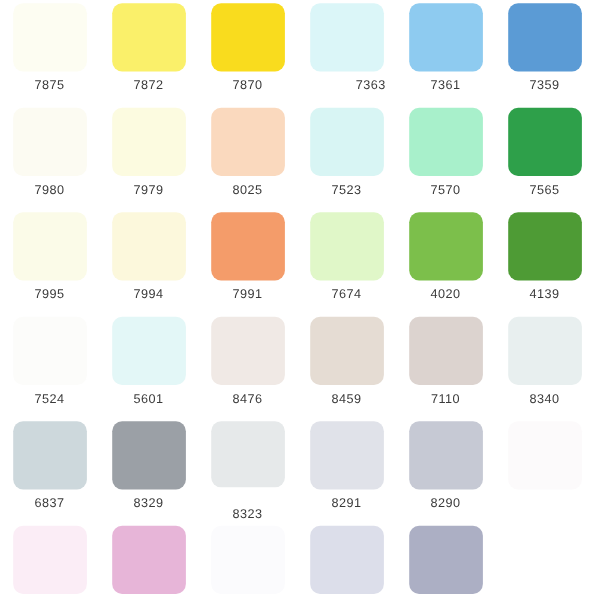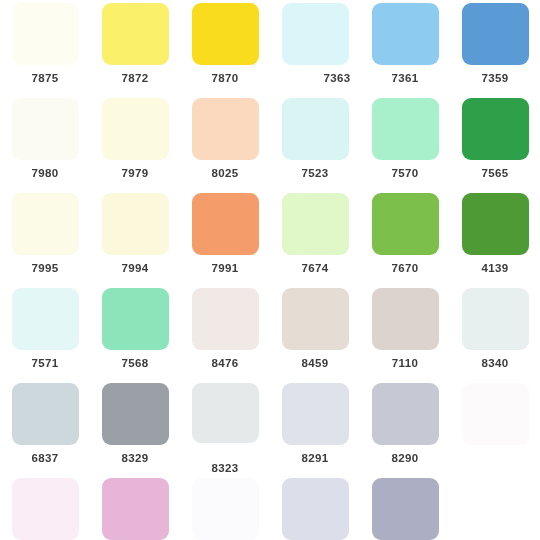--- a/index.html
+++ b/index.html
@@ -17,21 +17,20 @@
   #swatch-grid {
     position: relative;
     width: 540px;
     height: 474px;
     background: #ffffff;
     display: grid;
     grid-template-columns: repeat(6, 90px);
     grid-auto-rows: 95px;
     align-content: start;
     justify-content: start;
-    font-weight: bold;
   }
   .swatch-cell {
     position: relative;
     width: 90px;
     height: 95px;
     box-sizing: border-box;
     display: flex;
     flex-direction: column;
     align-items: center;
   }
@@ -116,33 +115,33 @@
     <div class="swatch-cell">
       <div class="swatch-chip" style="background: rgb(244, 156, 106);"></div>
       <div class="swatch-label" style="color: rgb(59, 59, 59);">7991</div>
     </div>
     <div class="swatch-cell">
       <div class="swatch-chip" style="background: rgb(224, 247, 200);"></div>
       <div class="swatch-label" style="color: rgb(59, 59, 59);">7674</div>
     </div>
     <div class="swatch-cell">
       <div class="swatch-chip" style="background: rgb(124, 191, 75);"></div>
-      <div class="swatch-label" style="color: rgb(59, 59, 59);">7670</div>
+      <div class="swatch-label" style="color: rgb(59, 59, 59);">4020</div>
     </div>
     <div class="swatch-cell">
       <div class="swatch-chip" style="background: rgb(78, 155, 53);"></div>
       <div class="swatch-label" style="color: rgb(59, 59, 59);">4139</div>
     </div>
     <div class="swatch-cell">
-      <div class="swatch-chip" style="background: rgb(227, 247, 247);"></div>
-      <div class="swatch-label" style="color: rgb(59, 59, 59);">7571</div>
+      <div class="swatch-chip" style="background: rgb(252, 252, 250);"></div>
+      <div class="swatch-label" style="color: rgb(59, 59, 59);">7524</div>
     </div>
     <div class="swatch-cell">
-      <div class="swatch-chip" style="background: rgb(140, 229, 186);"></div>
-      <div class="swatch-label" style="color: rgb(59, 59, 59);">7568</div>
+      <div class="swatch-chip" style="background: rgb(227, 247, 247);"></div>
+      <div class="swatch-label" style="color: rgb(59, 59, 59);">5601</div>
     </div>
     <div class="swatch-cell">
       <div class="swatch-chip" style="background: rgb(240, 233, 229);"></div>
       <div class="swatch-label" style="color: rgb(59, 59, 59);">8476</div>
     </div>
     <div class="swatch-cell">
       <div class="swatch-chip" style="background: rgb(229, 220, 211);"></div>
       <div class="swatch-label" style="color: rgb(59, 59, 59);">8459</div>
     </div>
     <div class="swatch-cell">

